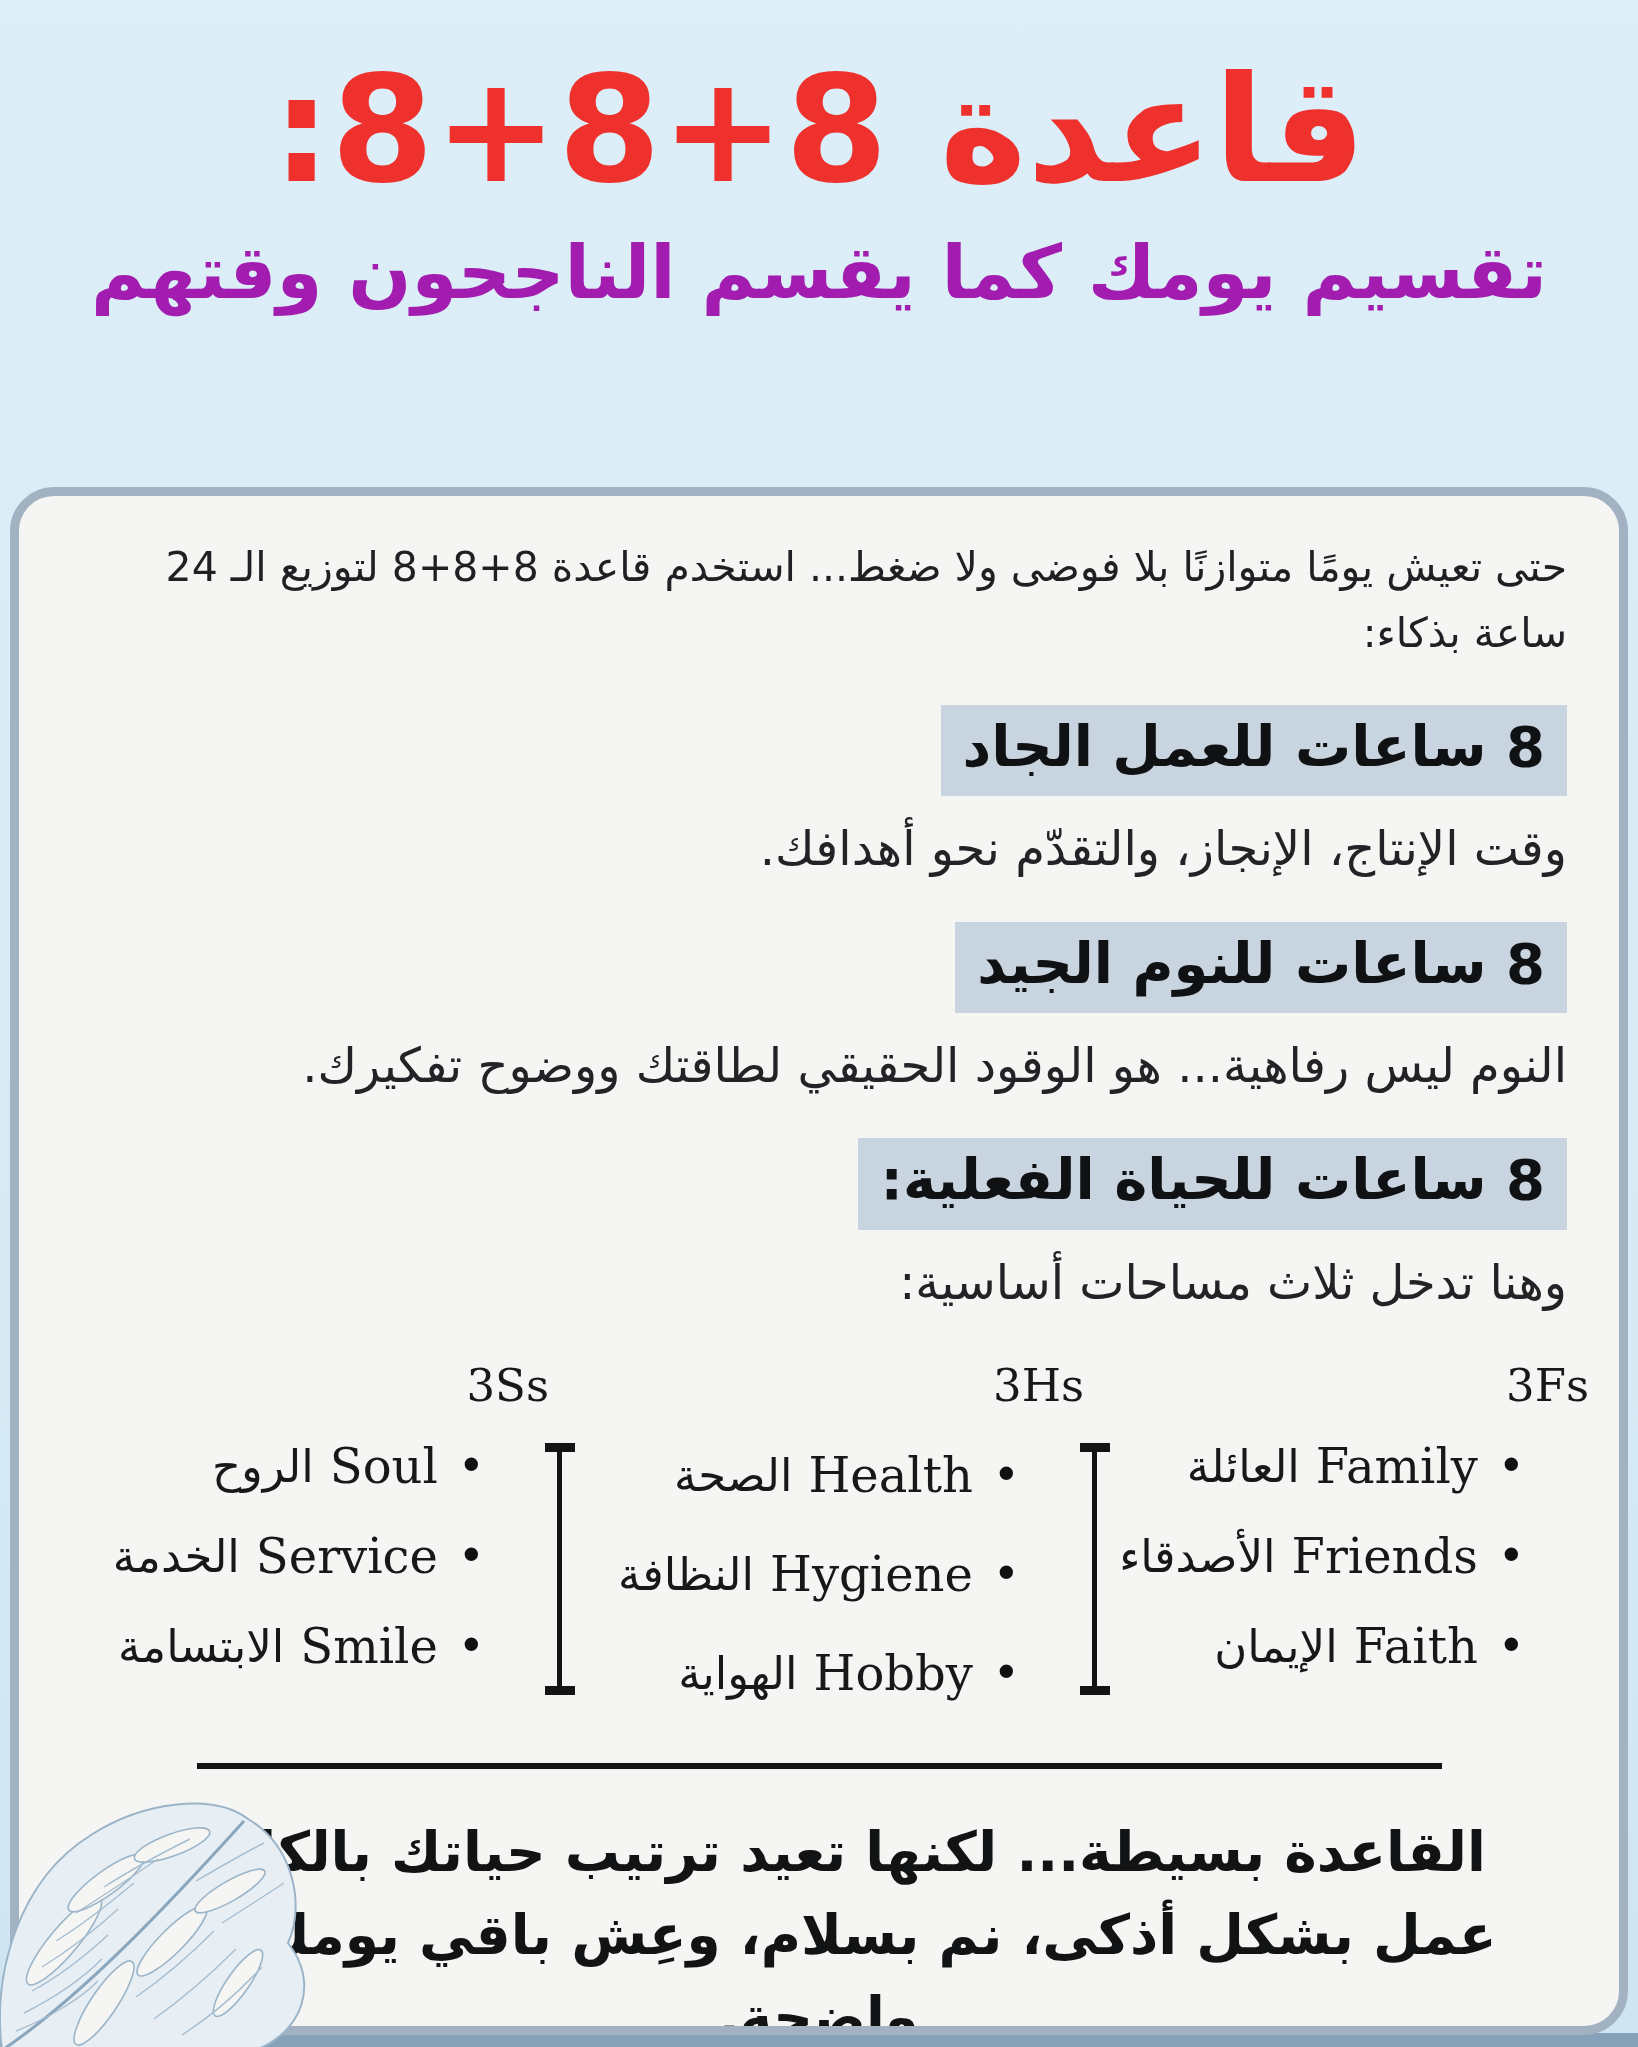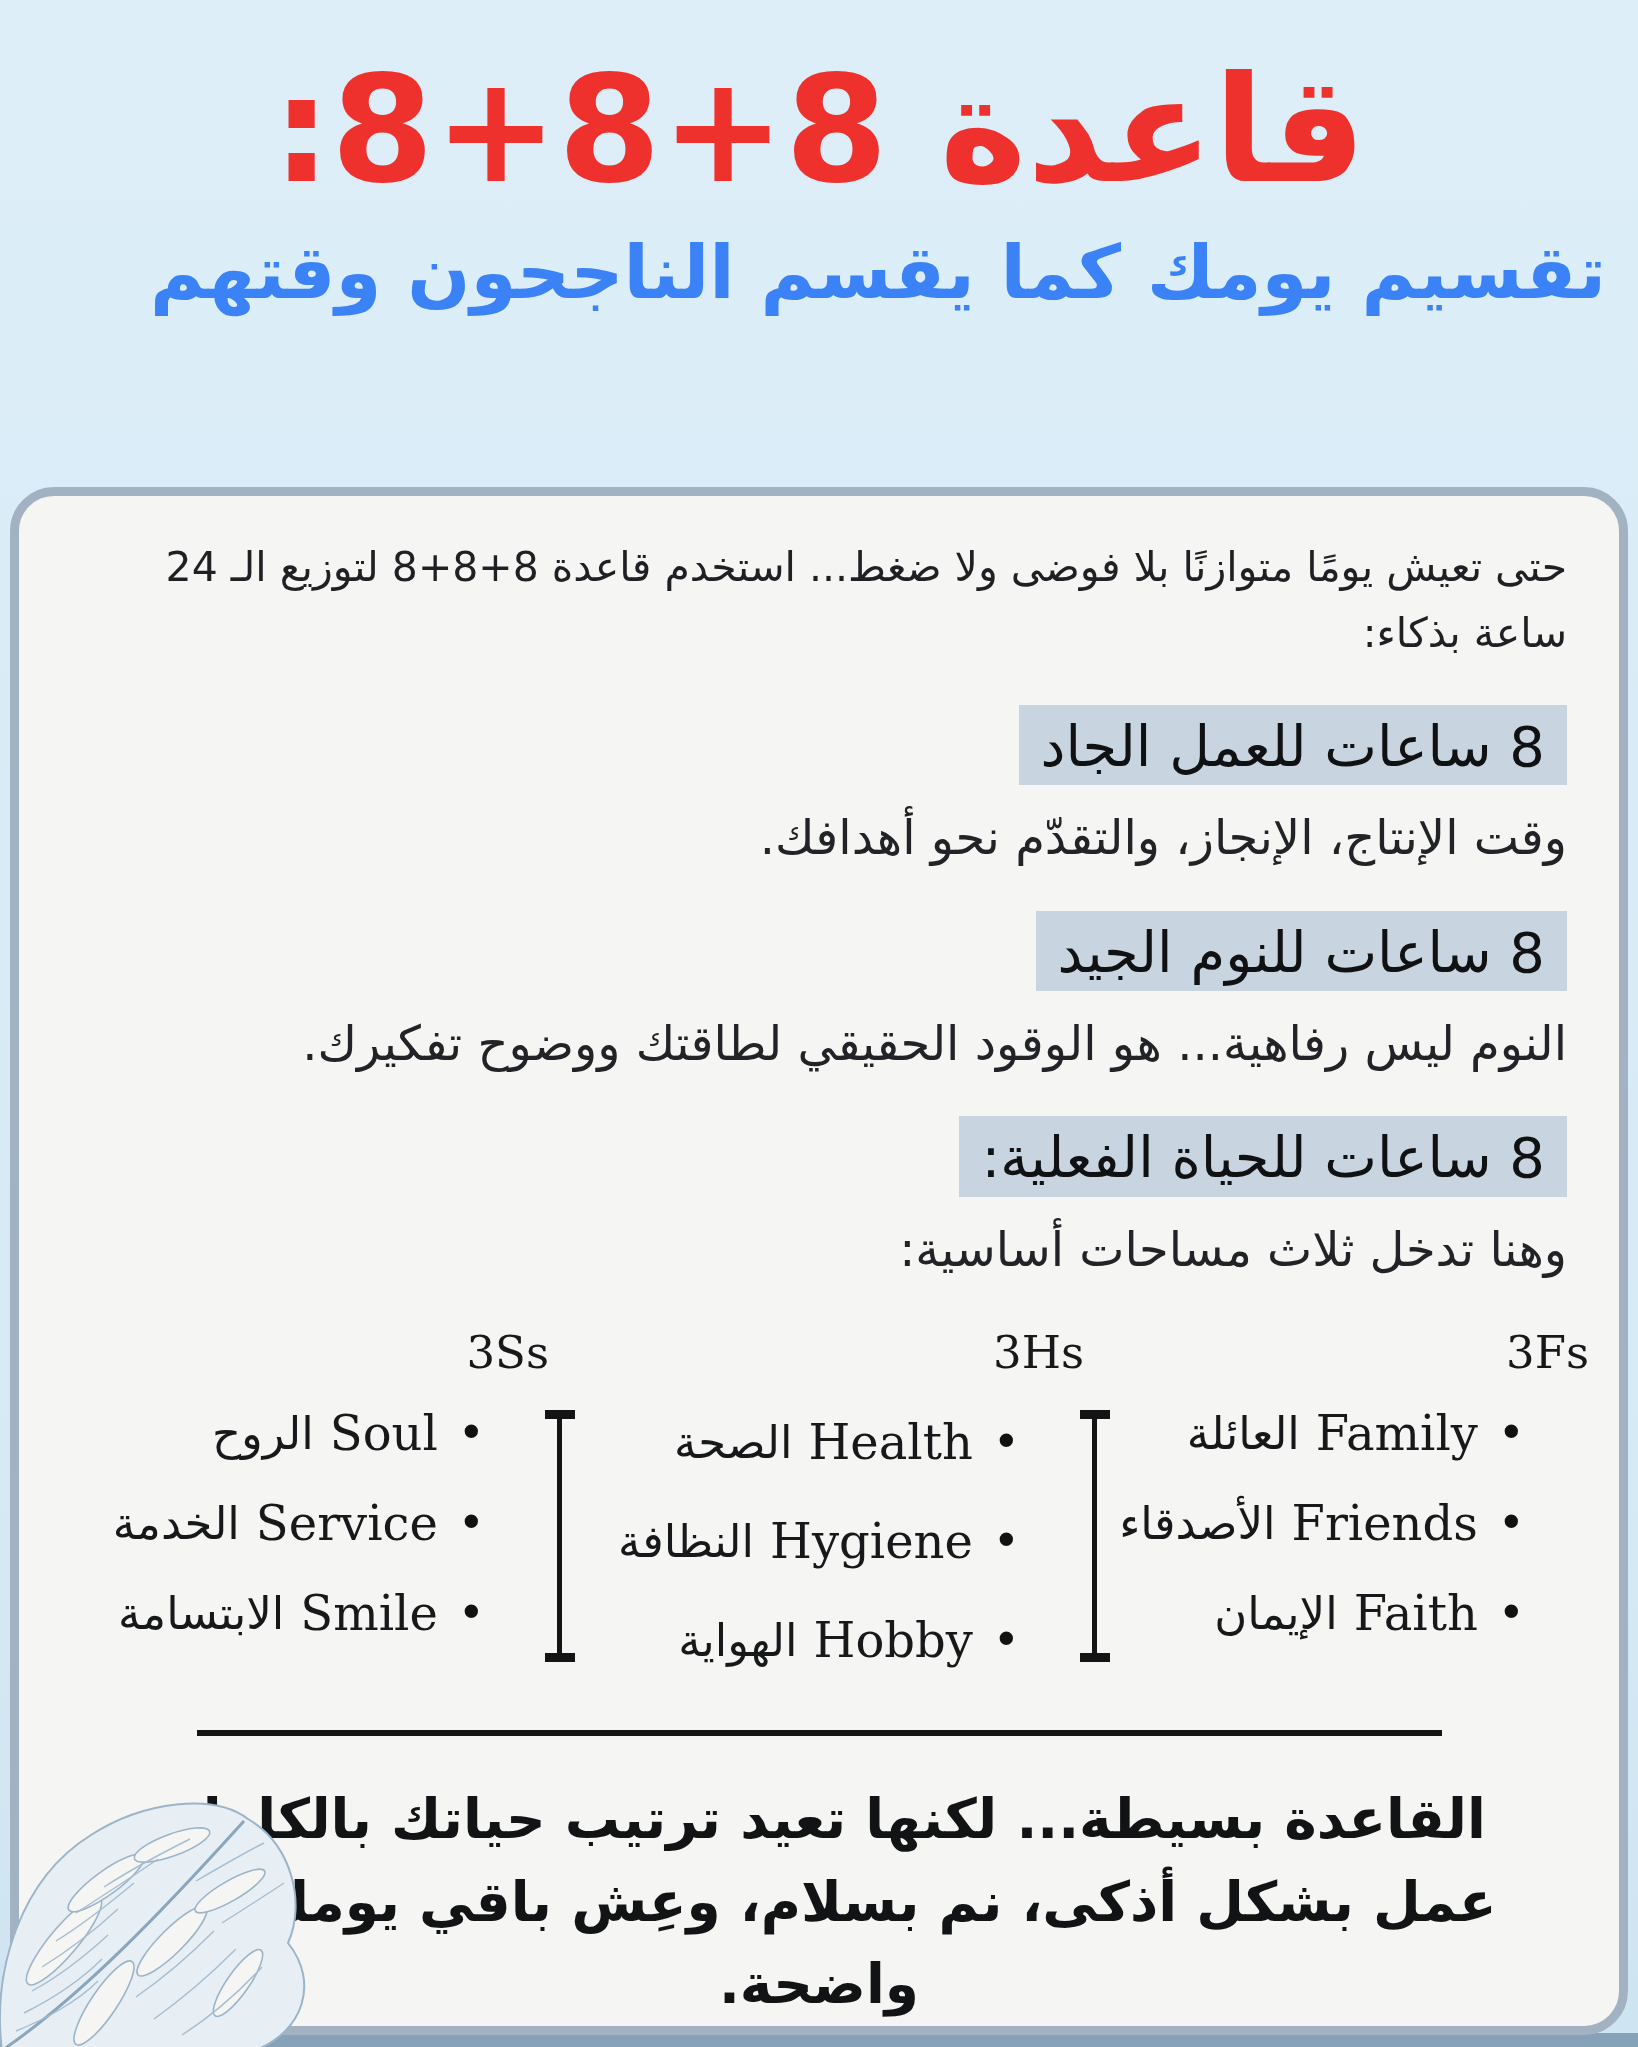--- a/index.html
+++ b/index.html
@@ -15,24 +15,24 @@
   
   .title {
     margin: 0; padding-top: 28px;
     text-align: center; direction: rtl;
     font-family: "DejaVu Sans", sans-serif;
     font-size: 148px; font-weight: 700; line-height: 1.38;
     color: #ee312c;
     letter-spacing: -2px;
   }
   .subtitle {
-    margin: -6px 0 0; padding: 0 32px;
-    direction: rtl;
+    margin: -6px 0 0; padding: 0 19px;
+    text-align: center; direction: rtl;
     font-size: 74px; font-weight: 700; line-height: 1.25;
-    color: #3b82f6;
+    color: #a21caf;
   }
 
   
   .card {
     position: absolute; left: 10px; right: 10px; top: 487px; bottom: 12px;
     box-sizing: border-box;
     background: #f5f5f3;
     border: 9px solid #a3b2c3;
     border-radius: 44px;
     padding: 32px 52px 20px;
@@ -43,22 +43,22 @@
   .intro {
     margin: 6px 0 0;
     font-size: 41px; line-height: 1.62;
     color: #1f2023;
     text-align: right;
   }
   .sec-heading {
     display: table;
     margin: 38px 0 0;
     background: #c8d4df;
-    padding: 8px 22px 5px;
-    font-size: 56px; font-weight: 400; line-height: 1.2;
+    padding: 8px 22px 16px;
+    font-size: 56px; font-weight: 700; line-height: 1.2;
     color: #101113;
   }
   .sec-desc {
     margin: 18px 0 0;
     font-size: 48px; line-height: 1.45;
     color: #222326;
     text-align: right;
   }
 
   

